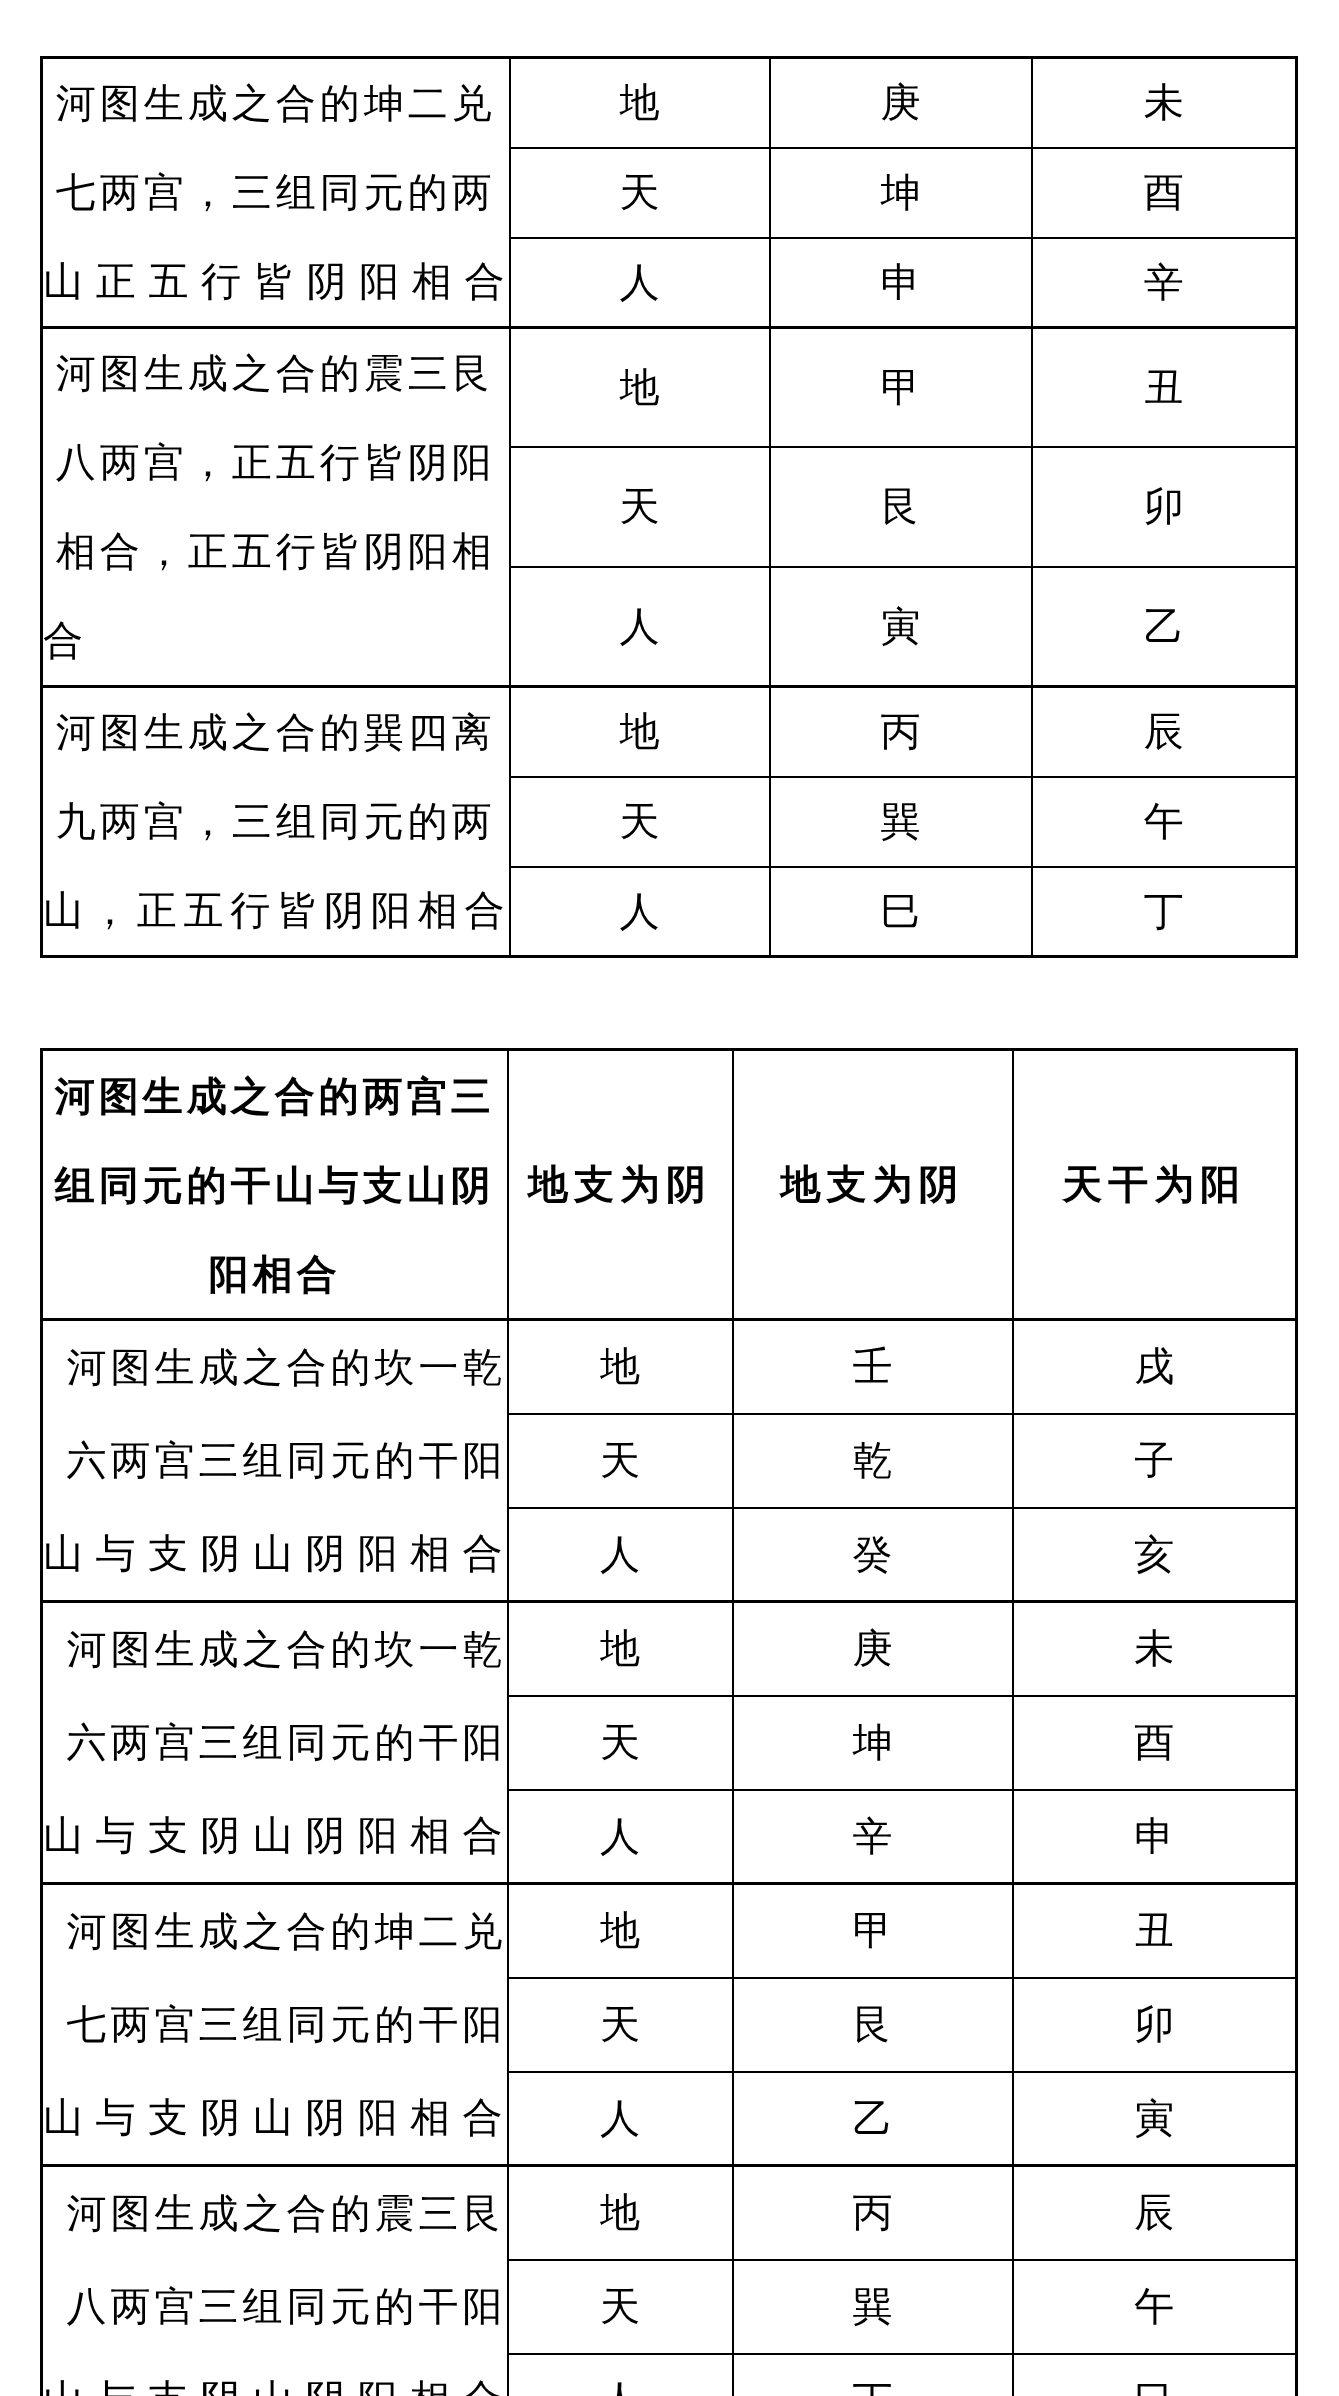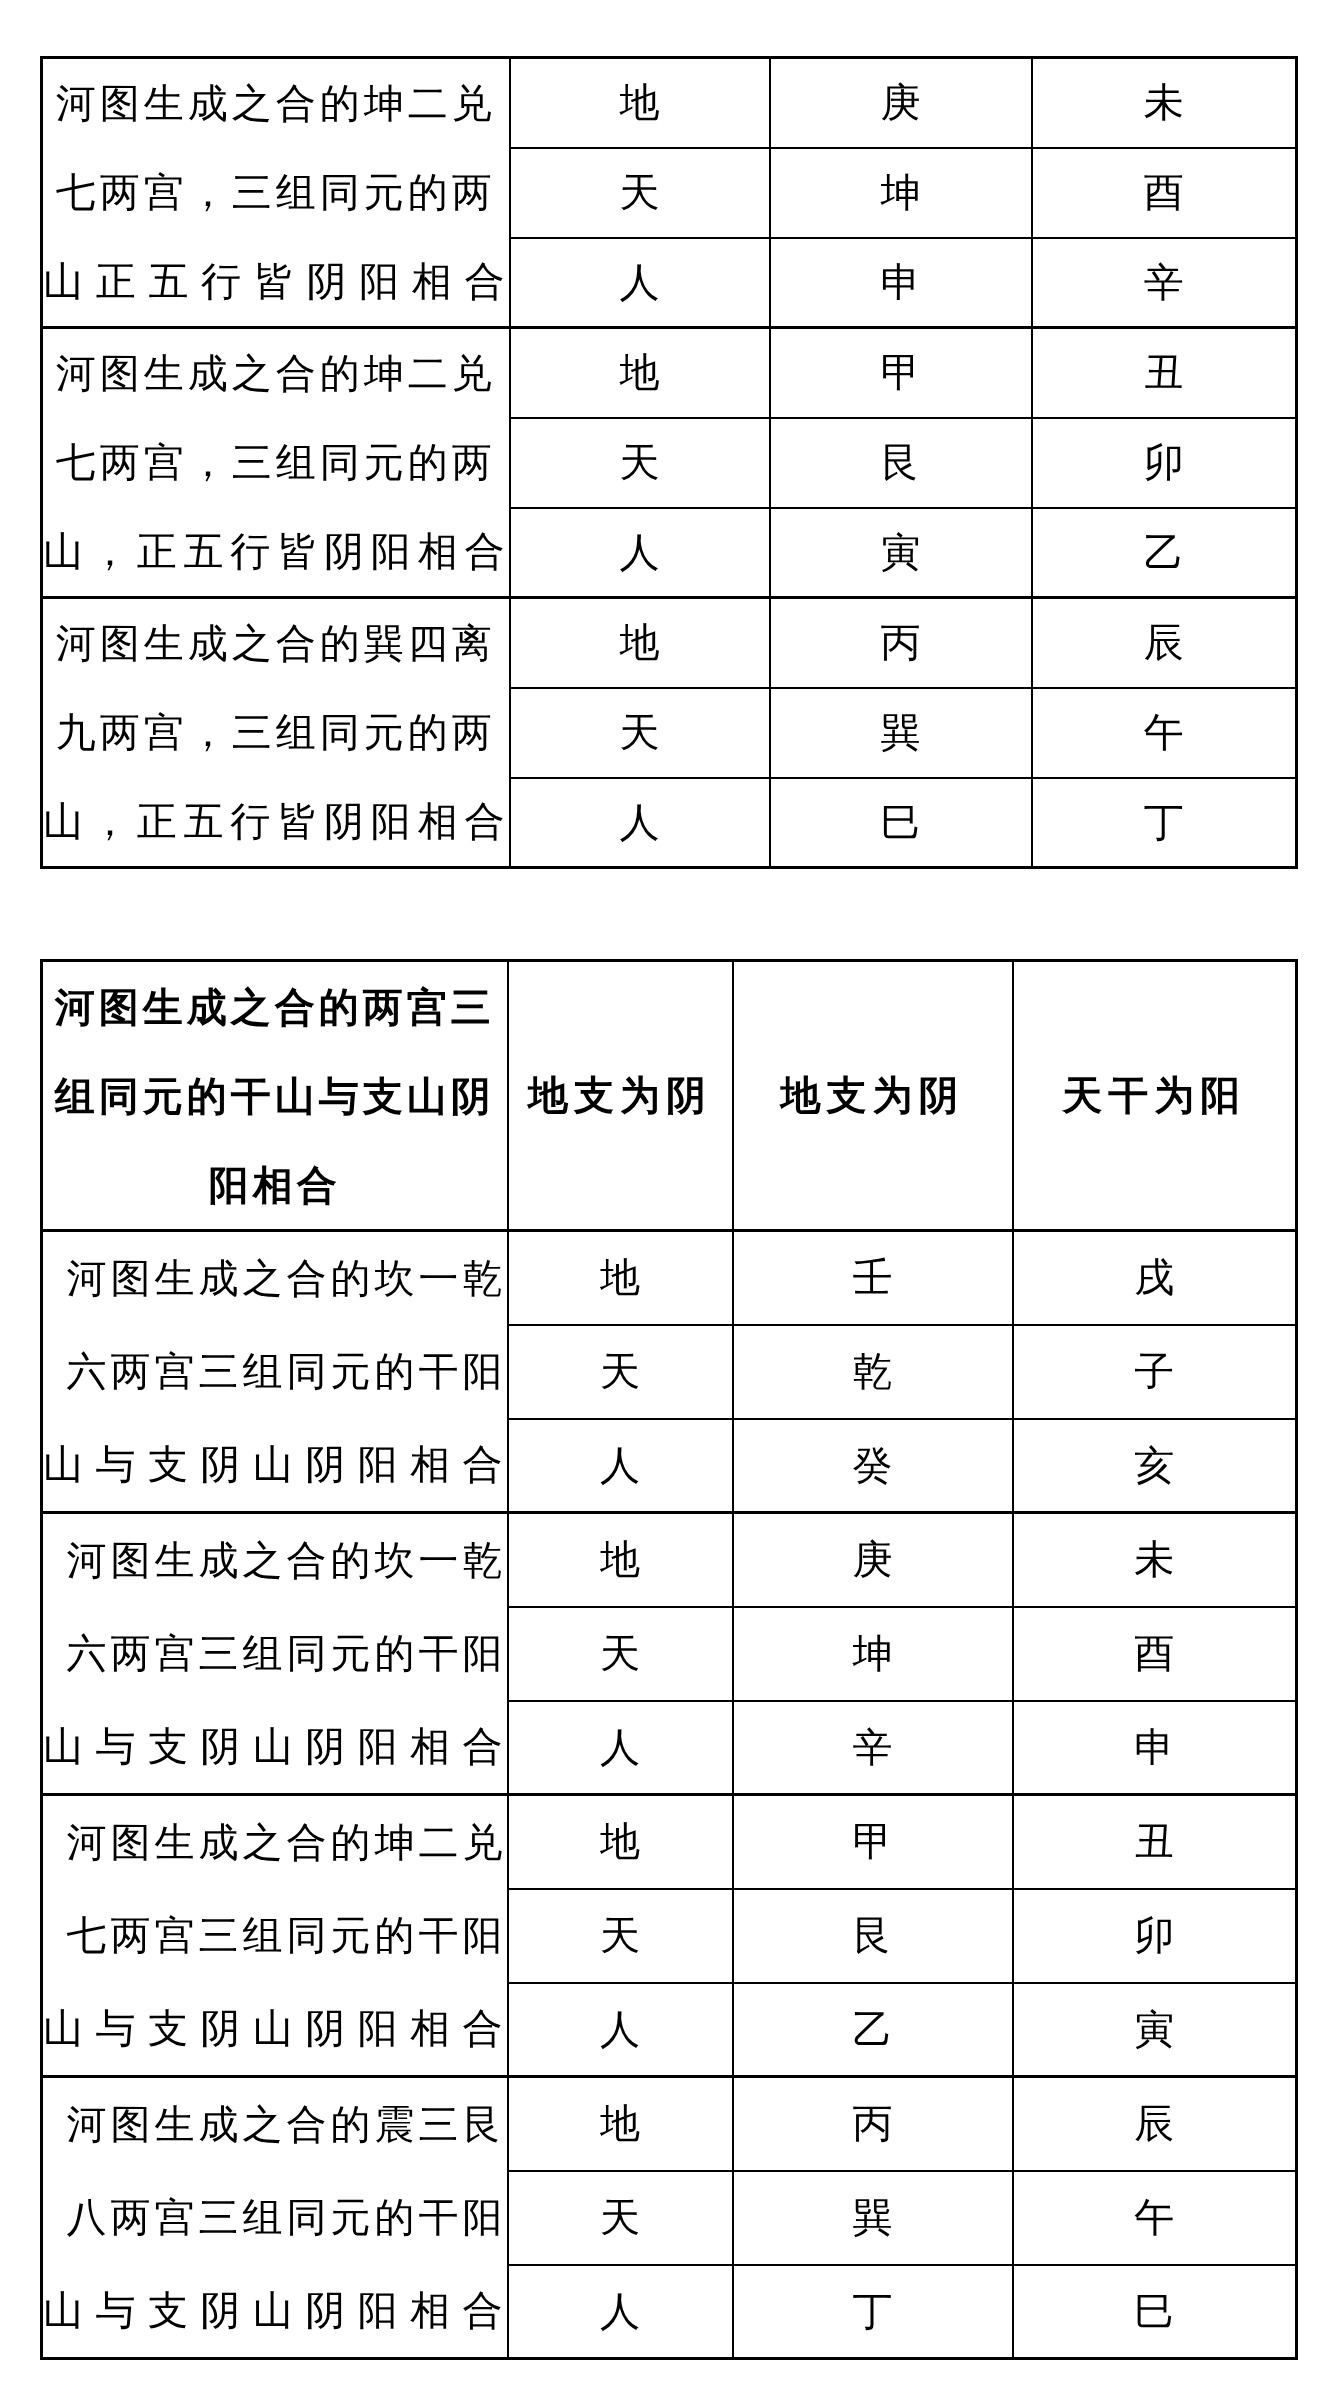--- a/index.html
+++ b/index.html
@@ -86,21 +86,21 @@
         <td>坤</td>
         <td>酉</td>
       </tr>
       <tr>
         <td class="dbl">人</td>
         <td>申</td>
         <td>辛</td>
       </tr>
 
       <tr class="gstart">
-        <td class="desc" rowspan="3">河图生成之合的坤二兑七两宫，三组同元的两山，正五行皆阴阳相合</td>
+        <td class="desc" rowspan="3">河图生成之合的震三艮八两宫，正五行皆阴阳相合，正五行皆阴阳相合</td>
         <td>地</td>
         <td>甲</td>
         <td>丑</td>
       </tr>
       <tr>
         <td class="dbl">天</td>
         <td>艮</td>
         <td>卯</td>
       </tr>
       <tr>

